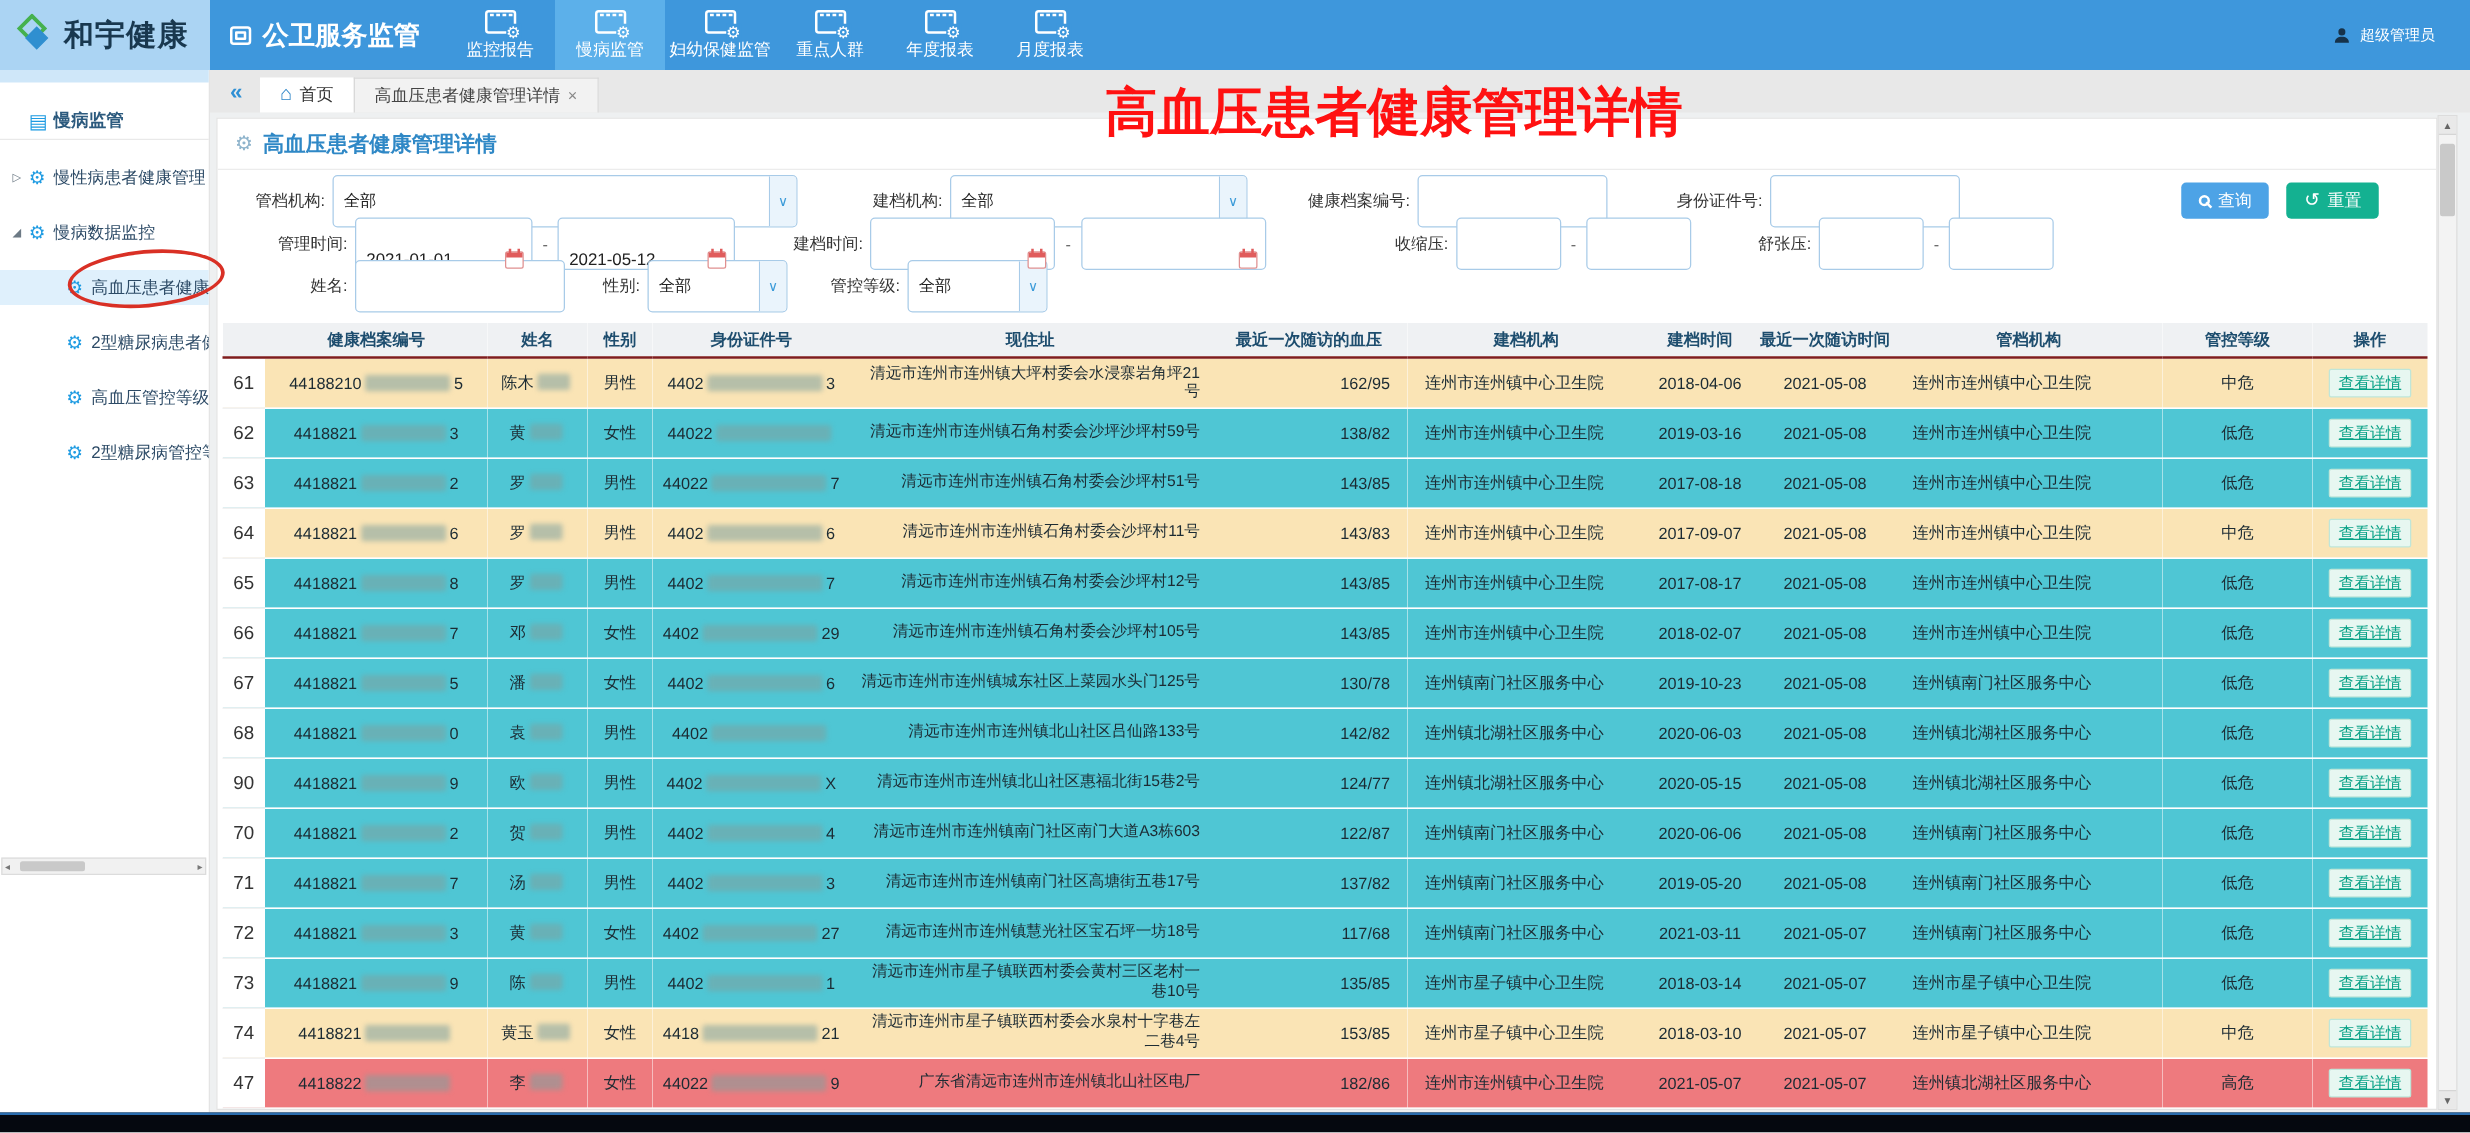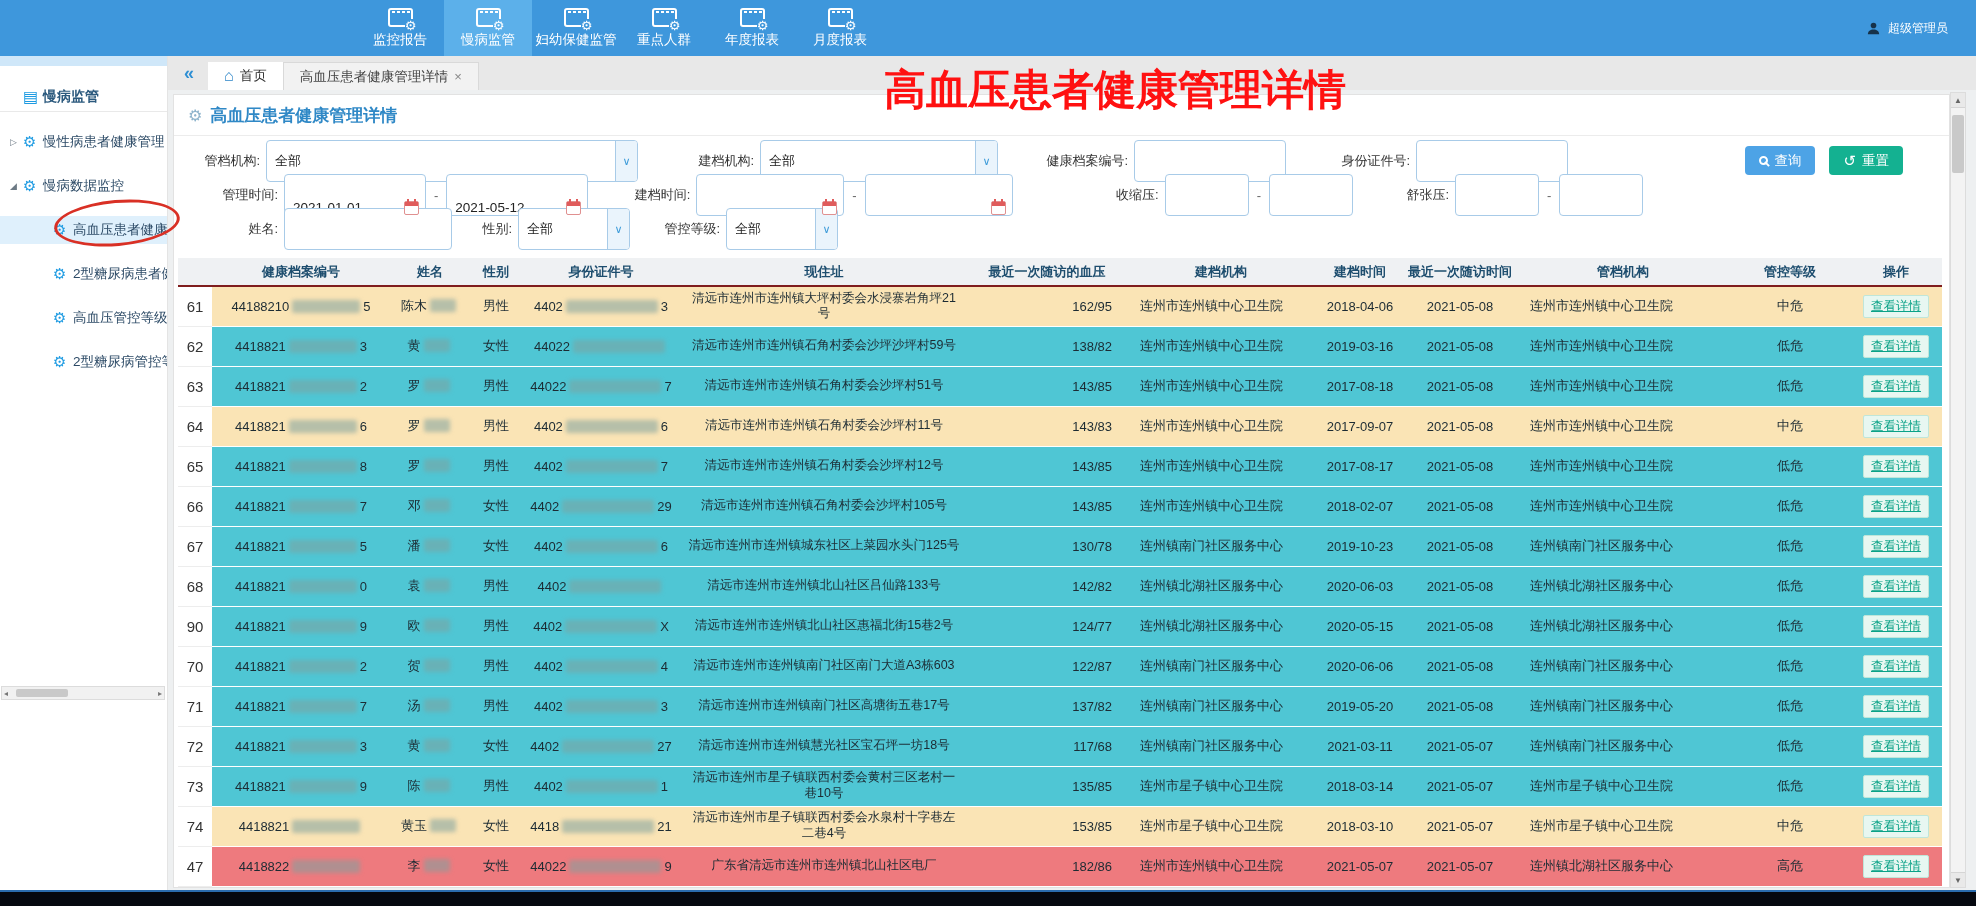--- a/index.html
+++ b/index.html
@@ -102,38 +102,49 @@
 
   
   .table-wrap { margin:12px 4px 0; }
   table { border-collapse:collapse; table-layout:fixed; width:1764px; }
   thead th { height:28px; background:#eff1f3; color:#1d4d6e; font-size:13px; font-weight:bold; border-bottom:2px solid #7f1d1d; white-space:nowrap; overflow:hidden; }
   tbody td { height:40px; font-size:13px; color:#1c2b33; text-align:center; padding:2px 6px; border-bottom:1px solid rgba(255,255,255,.5); overflow:hidden; }
   tbody tr[data-tone="low"]  { background:var(--row-teal,#4fc6d4); }
   tbody tr[data-tone="mid"]  { background:var(--row-yellow,#fae4b5); }
   tbody tr[data-tone="high"] { background:var(--row-red,#ee7a7e); }
   td.c-num { background:#fff; color:#333; font-size:15px; border-bottom:1px solid #ededed; }
-  td.c-addr { text-align:center; font-size:12.5px; line-height:1.25; padding:3px 8px; }
+  td.c-addr { text-align:right; font-size:12.5px; line-height:1.25; padding:3px 8px; }
   td.c-bp { text-align:right; padding-right:14px; }
   td.c-org { text-align:left; padding-left:14px; }
   .blur { display:inline-block; height:13px; border-radius:2px; background:rgba(125,160,158,.55); filter:blur(2px); vertical-align:-2px; margin:0 3px; }
   .b-arch { width:68px; } .b-name { width:26px; } .b-id { width:92px; }
   .view-link { display:inline-block; background:#e7f7f1; border:1px solid #bfe6d9; color:var(--link-green,#0aa287); font-size:12.5px; padding:2px 7px; text-decoration:underline; cursor:pointer; border-radius:2px; white-space:nowrap; }
 
   
   .vscroll { position:absolute; right:10px; top:92px; bottom:18px; width:16px; background:#f3f3f3; border:1px solid #dcdcdc; z-index:8; }
   .vs-arrow { height:15px; display:flex; align-items:center; justify-content:center; font-size:8px; color:#666; background:#e9e9e9; border-bottom:1px solid #d5d5d5; cursor:pointer; }
   .vs-arrow.down { position:absolute; bottom:0; left:0; right:0; border-top:1px solid #d5d5d5; border-bottom:none; }
   .vs-thumb { position:absolute; top:22px; left:1px; right:1px; height:58px; background:#c9c9c9; border-radius:2px; cursor:grab; }
   .bottombar { position:absolute; left:0; right:0; bottom:0; height:16px; background:#05080f; border-top:2px solid #2a6cae; z-index:20; }
 </style>
 </head>
 <body>
 
 <div class="topbar">
+  <div class="brand">
+    <svg width="34" height="34" viewBox="0 0 36 36">
+      <rect x="9" y="5" width="15" height="15" transform="rotate(45 16.5 12.5)" fill="none" stroke="#45b14e" stroke-width="3.2"></rect>
+      <rect x="14" y="14" width="13" height="13" transform="rotate(45 20.5 20.5)" fill="#2f8fd0" stroke="#2f8fd0"></rect>
+    </svg>
+    <span class="brand-text">和宇健康</span>
+  </div>
+  <div class="appname">
+    <span class="app-icon"></span>
+    <span>公卫服务监管</span>
+  </div>
   <div class="navtabs">
 
       <div class="nav-tab">
         <span class="win-icon">
           <span class="gear">⚙</span>
         </span>
         <span class="nav-label">监控报告</span>
       </div>
 
       <div class="nav-tab" data-active="true">

